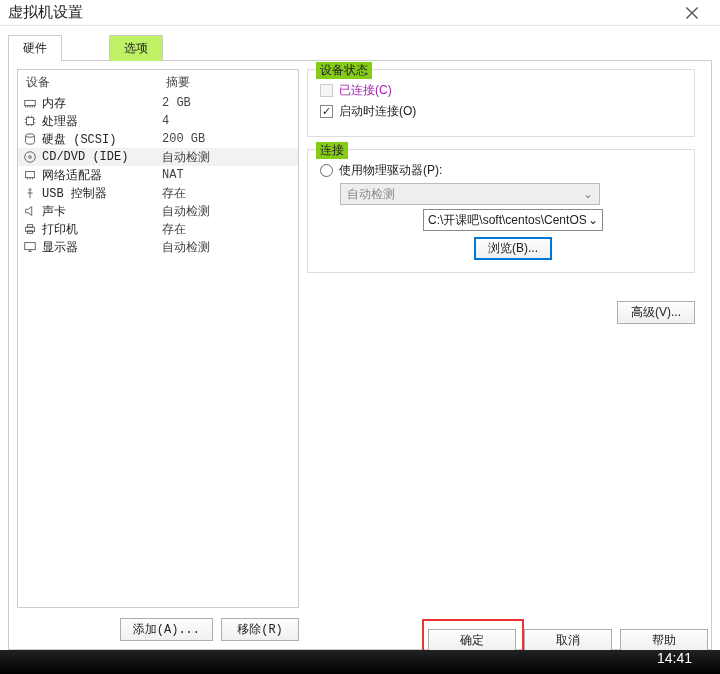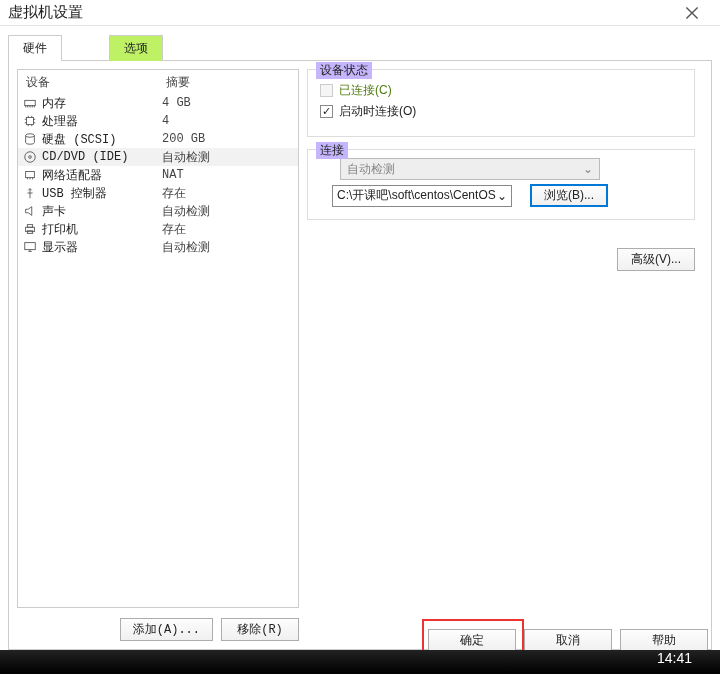--- a/index.html
+++ b/index.html
@@ -116,21 +116,21 @@
   .group {
     border: 1px solid #ddd;
     padding: 8px 12px 12px 12px;
     margin-bottom: 12px;
     position: relative;
   }
   .group-title {
     position: absolute;
     top: -8px;
     left: 8px;
-    background: #c4b5fd;
+    background: #84cc16;
     padding: 0 4px;
     font-size: 12px;
   }
   .chk-line {
     display:flex; align-items:center;
     margin: 4px 0;
     gap: 6px;
   }
   .checkbox {
     width: 13px; height: 13px;
@@ -148,36 +148,37 @@
   .radio {
     width: 13px; height: 13px;
     border: 1px solid #666;
     border-radius: 50%;
     display:flex; align-items:center; justify-content:center;
     flex-shrink:0;
   }
   .radio.checked::after {
     content:""; width: 7px; height:7px; border-radius:50%; background:#222;
   }
-  .disabled-text { color: #4d7c0f; text-align: center; }
+  .disabled-text { color: #a21caf; text-align: center; }
   .dropdown {
     border: 1px solid #bbb;
     background: #eee;
     height: 22px;
     display:flex; align-items:center; justify-content:space-between;
     padding: 0 6px;
     color:#888;
     width: 260px;
     margin-left: 20px;
   }
   .iso-row {
     display:flex; align-items:center;
-    margin-left: 12px;
+    margin-left: 24px;
     margin-top: 4px;
-    gap: 18px;
+    gap: 6px;
+    flex-direction: column;
   }
   .iso-input {
     border: 1px solid #888;
     height: 22px;
     padding: 0 4px;
     width: 180px;
     display:flex; align-items:center; justify-content:space-between;
     overflow:hidden; white-space:nowrap;
   }
   .right-align {
@@ -237,21 +238,21 @@
       </div>
 
       <div class="device-row">
         <span class="row-icon">
             <svg viewBox="0 0 16 16">
               <rect x="2" y="5" width="12" height="6" fill="none" stroke="#555"></rect>
               <path d="M3 11v2 M5 11v2 M7 11v2 M9 11v2 M11 11v2 M13 11v2" stroke="#555"></path>
             </svg>
           </span>
         <span class="row-label">内存</span>
-        <span class="row-summary">4 GB</span>
+        <span class="row-summary">2 GB</span>
       </div>
       <div class="device-row">
         <span class="row-icon">
             <svg viewBox="0 0 16 16">
               <rect x="4" y="4" width="8" height="8" fill="none" stroke="#555"></rect>
               <path d="M6 2v2 M10 2v2 M6 12v2 M10 12v2 M2 6h2 M2 10h2 M12 6h2 M12 10h2" stroke="#555"></path>
             </svg>
           </span>
         <span class="row-label">处理器</span>
         <span class="row-summary">4</span>
@@ -340,20 +341,24 @@
         <span class="disabled-text">已连接(C)</span>
       </div>
       <div class="chk-line">
         <div class="checkbox checked"></div>
         <span>启动时连接(O)</span>
       </div>
     </div>
 
     <div class="group">
       <div class="group-title">连接</div>
+      <div class="chk-line">
+        <div class="radio"></div>
+        <span>使用物理驱动器(P):</span>
+      </div>
       <div class="dropdown">
         <span>自动检测</span>
         <span>⌄</span>
       </div>
       <div class="iso-row">
         <div class="iso-input">
           <span>C:\开课吧\soft\centos\CentOS</span>
           <span>⌄</span>
         </div>
         <div class="btn focused">浏览(B)...</div>

